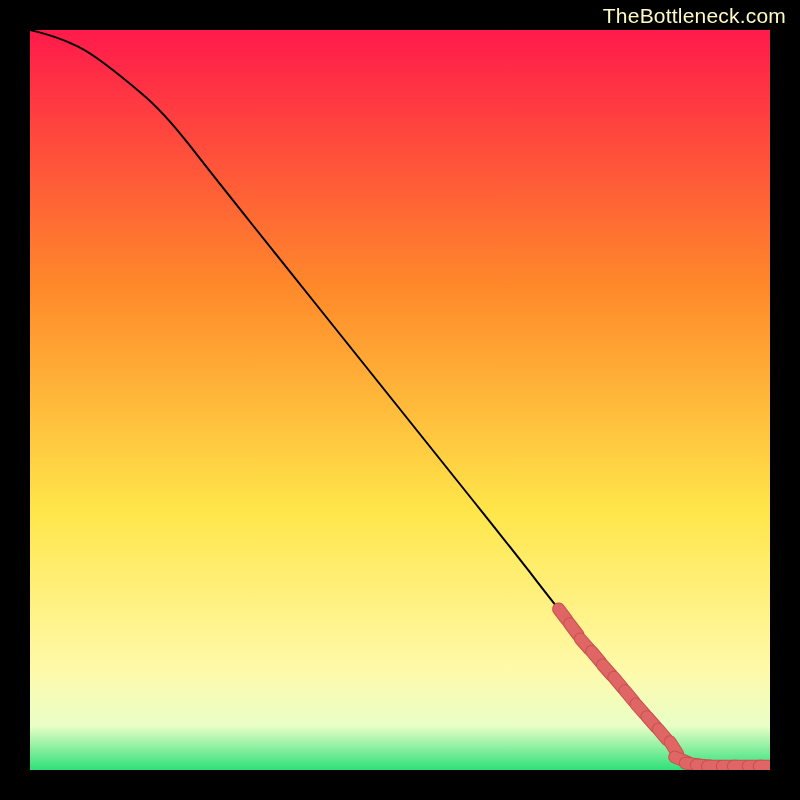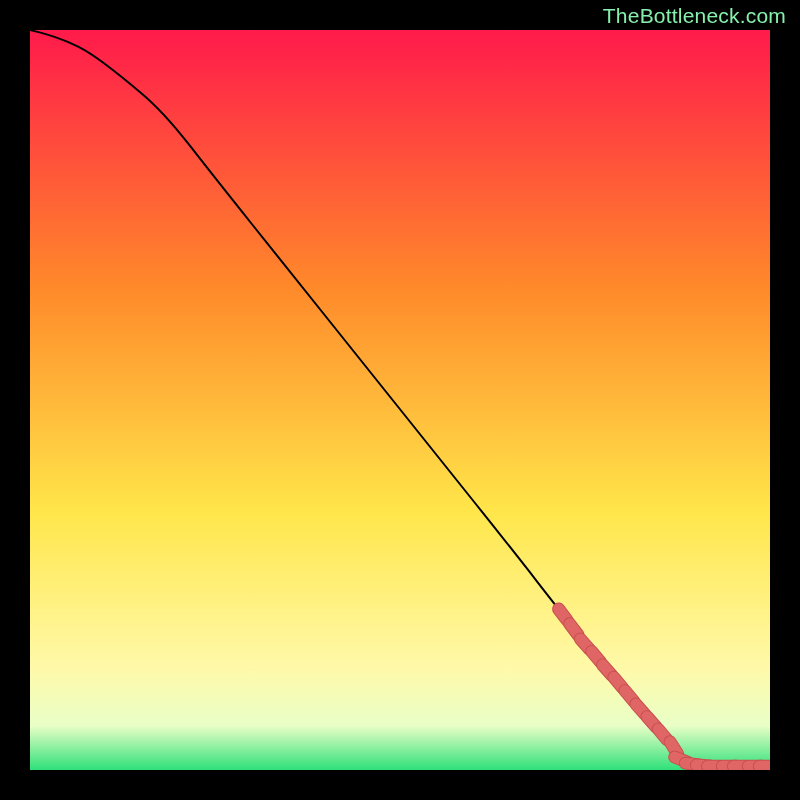--- a/index.html
+++ b/index.html
@@ -14,21 +14,21 @@
   .frame {
     position: relative;
     width: 800px;
     height: 800px;
     background: #000;
   }
   .watermark {
     position: absolute;
     top: 4px;
     right: 14px;
-    color: #86efac;
+    color: #fef9c3;
     font-size: 21px;
     letter-spacing: 0.2px;
     font-weight: 400;
     user-select: none;
   }
   .plot {
     position: absolute;
     left: 30px;
     top: 30px;
     width: 740px;

